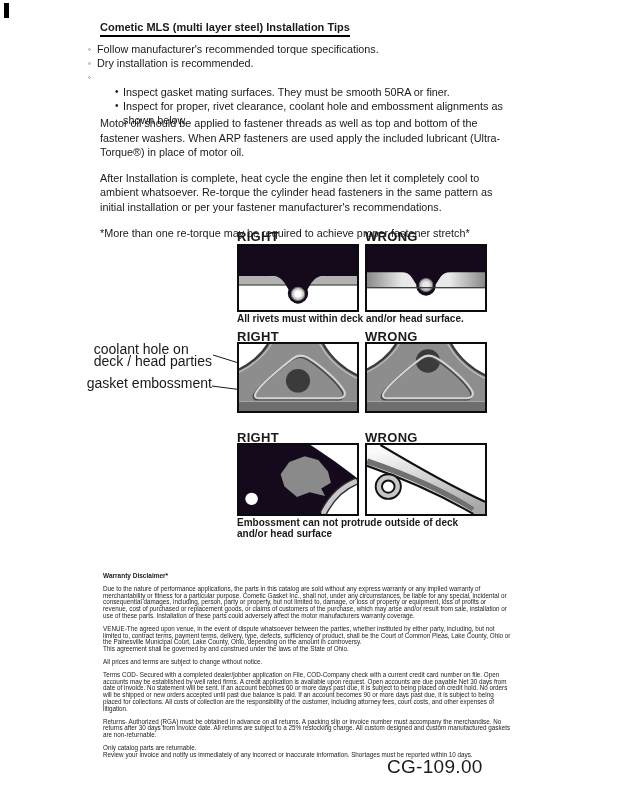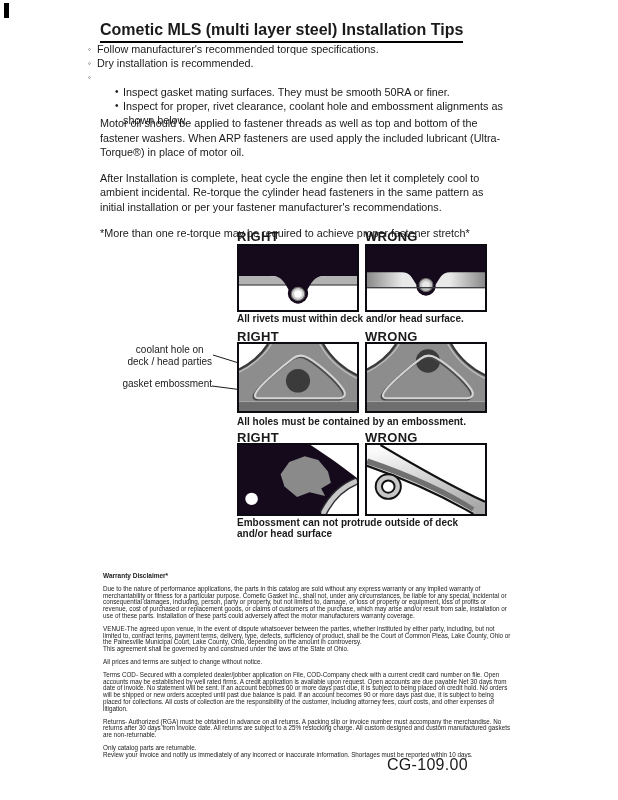--- a/index.html
+++ b/index.html
@@ -3,50 +3,50 @@
 <meta charset="utf-8">
 <style>
   html,body{margin:0;padding:0;background:#ffffff;}
   .page{
     position:relative;width:618px;height:800px;background:#ffffff;
     font-family:"Liberation Sans",sans-serif;color:#1a1a1a;overflow:hidden;
   }
   .corner-mark{position:absolute;left:4px;top:3px;width:5px;height:15px;background:#000;}
 
   
-  .title{position:absolute;left:100px;top:21px;margin:0;font-size:16px;font-weight:bold;}
+  .title{position:absolute;left:100px;top:21px;margin:0;font-size:11px;font-weight:bold;}
   .title span{display:inline-block;border-bottom:2px solid #000;padding-bottom:2px;}
   .bullets{position:absolute;left:88px;top:42px;width:430px;font-size:10.8px;line-height:14.2px;}
   .b-row{display:flex;}
   .b-row .mk{width:9px;flex:0 0 9px;font-size:8.5px;line-height:14.2px;}
   .b-row.sub{margin-left:27px;}
   .b-row.sub .mk{width:8px;flex:0 0 8px;font-size:10px;}
 
   
   .diesel{position:absolute;left:100px;top:116px;width:404px;font-size:10.8px;line-height:14.6px;}
   .diesel h2{margin:0 0 5px 0;font-size:12.5px;font-weight:bold;}
   .diesel p{margin:0 0 11px 0;}
   .diesel p.note{margin:0;}
 
   
   .dg-label{position:absolute;width:122px;text-align:left;font-size:13px;font-weight:bold;letter-spacing:.3px;}
   .dg-img{position:absolute;width:122px;border:2.5px solid #0c0c10;box-sizing:border-box;background:#fff;line-height:0;}
   .dg-img svg{display:block;width:100%;height:100%;}
   .dg-cap{position:absolute;font-size:10px;font-weight:bold;line-height:11px;white-space:nowrap;}
   .dg-cap.wrap{white-space:normal;width:232px;}
-  .side-label{position:absolute;right:406px;text-align:center;font-size:10px;line-height:11.5px;white-space:nowrap;}
+  .side-label{position:absolute;right:406px;text-align:left;font-size:14px;line-height:11.5px;white-space:nowrap;}
   .leader{position:absolute;left:205px;top:340px;width:110px;height:60px;}
 
   
   .legal{position:absolute;left:103px;top:573px;width:408px;font-size:6.3px;line-height:6.8px;color:#222;}
   .legal h3{margin:0 0 6px 0;font-size:6.5px;font-weight:bold;}
   .legal p{margin:0;}
   .legal p.gap{margin-bottom:6px;}
 
-  .page-code{position:absolute;left:387px;top:756px;font-size:16px;letter-spacing:.3px;}
+  .page-code{position:absolute;left:387px;top:756px;font-size:19px;letter-spacing:.3px;}
 </style>
 </head>
 <body>
 
 <div class="page">
 
   <div class="corner-mark"></div>
 
   <h1 class="title"><span>Cometic MLS (multi layer steel) Installation Tips</span></h1>
 
@@ -67,21 +67,21 @@
         <span>Inspect gasket mating surfaces.  They must be smooth 50RA or finer.</span>
       </div>
     <div class="b-row sub">
         <span class="mk">•</span>
         <span>Inspect for proper, rivet clearance, coolant hole and embossment alignments as shown below.</span>
       </div>
   </div>
 
   <div class="diesel">
     <p>Motor oil should be applied to fastener threads as well as top and bottom of the fastener washers. When ARP fasteners are used apply the included lubricant (Ultra-Torque®) in place of motor oil.</p>
-    <p>After Installation is complete, heat cycle the engine then let it completely cool to ambient incidental. Re-torque the cylinder head fasteners in the same pattern as initial installation or per your fastener manufacturer's recommendations.</p>
+    <p>After Installation is complete, heat cycle the engine then let it completely cool to ambient whatsoever. Re-torque the cylinder head fasteners in the same pattern as initial installation or per your fastener manufacturer's recommendations.</p>
     <p class="note">*More than one re-torque may be required to achieve proper fastener stretch*</p>
   </div>
 
   <div class="dg-label" style="left:237px;top:229px;">RIGHT</div>
   <div class="dg-label" style="left:365px;top:229px;">WRONG</div>
 
   <div class="dg-img" style="left:237px;top:244px;height:68px;">
     <svg viewBox="0 0 122 68" preserveAspectRatio="none">
       <rect width="122" height="68" fill="#ffffff"></rect>
       <polygon points="0,28.5 42,33 80,33 122,28.5 122,42 0,42" fill="#b2b2b2"></polygon>
@@ -151,21 +151,20 @@
       <path d="M30,0 C23,12 11,22 0,27" fill="none" stroke="#3a3a3a" stroke-width="2.4"></path>
       <path d="M33.5,0 C26,13 12,24 0,30" fill="none" stroke="#c0c0c0" stroke-width="1.3"></path>
       <path d="M122,0 H87 C95,15 109,27 122,33 Z" fill="#ffffff"></path>
       <path d="M87,0 C95,15 109,27 122,33" fill="none" stroke="#3a3a3a" stroke-width="2.4"></path>
       <path d="M83.5,0 C92,16 107,29 122,36.5" fill="none" stroke="#c0c0c0" stroke-width="1.3"></path>
       <circle cx="63" cy="18" r="12.5" fill="#3b3b3b"></circle>
       <path d="M21,57.5 H103 C109,57.5 111,53.5 108,48.5 C101,37 82,21 72,15 C66.5,11.5 60.5,11.5 55.5,15.5 C45,23.5 26,40 19.5,48.5 C15.5,53.5 15,57.5 21,57.5 Z" fill="none" stroke="#4a4a4a" stroke-width="2.6" transform="translate(-1.2,1.2)"></path>
       <path d="M21,57.5 H103 C109,57.5 111,53.5 108,48.5 C101,37 82,21 72,15 C66.5,11.5 60.5,11.5 55.5,15.5 C45,23.5 26,40 19.5,48.5 C15.5,53.5 15,57.5 21,57.5 Z" fill="none" stroke="#d4d4d4" stroke-width="2.2"></path>
     </svg>
   </div>
-  <div class="dg-cap" style="left:237px;top:416px;">All holes must be contained by an embossment.</div>
 
   <div class="dg-label" style="left:237px;top:430px;">RIGHT</div>
   <div class="dg-label" style="left:365px;top:430px;">WRONG</div>
 
   <div class="dg-img" style="left:237px;top:443px;height:73px;">
     <svg viewBox="0 0 122 73" preserveAspectRatio="none">
       <rect width="122" height="73" fill="#ffffff"></rect>
       <path d="M0,0 H74 C93,13 110,25 122,35 V41 C106,47 93,58 85,73 H0 Z" fill="#150a1b"></path>
       <path d="M80,0 H122 V29 C108,19 94,9 80,0 Z" fill="#ffffff"></path>
       <path d="M122,38 C107,44 95,56 87,72.5" fill="none" stroke="#2c2c33" stroke-width="8"></path>

